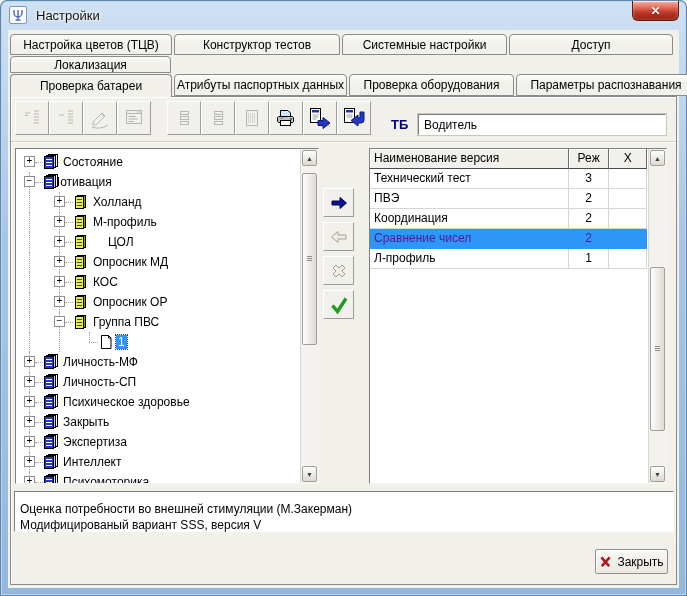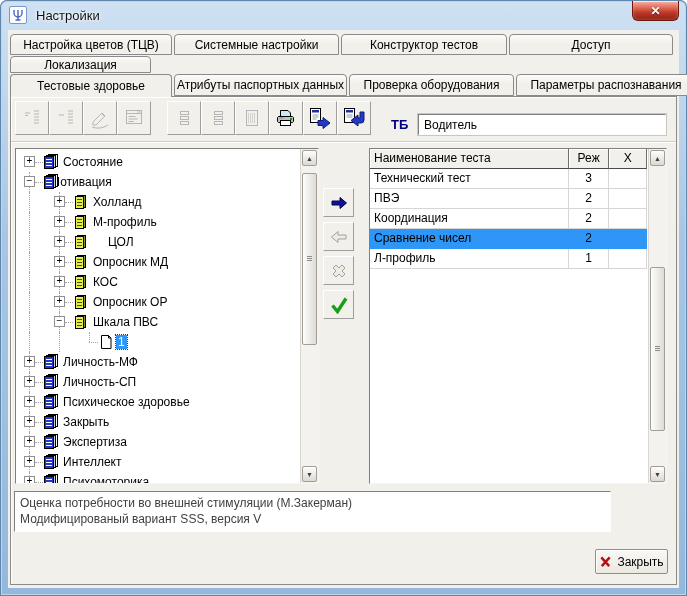--- a/index.html
+++ b/index.html
@@ -58,36 +58,36 @@
           display:flex; align-items:center; justify-content:center; }
 
   .grid-box { position:absolute; left:358px; top:51px; width:298px; height:336px; background:#fff;
               border:1px solid; border-color:#7f7f7f #f6f5f1 #f6f5f1 #7f7f7f; overflow:hidden; }
   .grid-area { position:absolute; left:0; top:0; right:19px; bottom:0; }
   .hrow, .drow { display:flex; height:20px; }
   .hcell { background:#F1F0EA; border-right:1px solid #6e6e6e; border-bottom:1px solid #4a4a4a;
            box-shadow: inset 1px 1px 0 #fff; font-size:12px; padding:2px 4px; color:#000; }
   .dcell { border-right:1px solid #d6d6d6; border-bottom:1px solid #d6d6d6; font-size:12px; padding:2px 4px;
            background:#fff; color:#000; overflow:hidden; white-space:nowrap; }
-  .drow.sel .dcell { background:#2E96F7; color:#000000; border-right-color:#2E96F7; border-bottom-color:#2E96F7; }
+  .drow.sel .dcell { background:#2E96F7; color:#4c1d95; border-right-color:#2E96F7; border-bottom-color:#2E96F7; }
   .c0 { width:208px; } .c1 { width:42px; text-align:center; } .c2 { width:39px; text-align:center; }
 
   .vscroll { position:absolute; top:0; bottom:0; right:0; width:18px; background:#F3F2EE; border-left:1px solid #d8d6ce; }
   .sbtn { position:absolute; left:1px; right:1px; height:16px; background:linear-gradient(#fefefe,#dbd9d1);
           border:1px solid #a09e96; border-radius:2px; display:flex; align-items:center; justify-content:center;
           font-size:7px; color:#3f3f3f; line-height:7px; }
   .sbtn.up { top:1px; } .sbtn.down { bottom:1px; }
   .sthumb { position:absolute; left:1px; right:1px; background:linear-gradient(90deg,#fdfdfd,#dedcd4);
             border:1px solid #a09e96; border-radius:2px; }
   .sthumb:after { content:""; position:absolute; left:4px; right:4px; top:50%; height:5px; margin-top:-3px;
                   background:repeating-linear-gradient(#8f8d85 0 1px, transparent 1px 2px); }
 
-  .desc { position:absolute; left:3px; top:394px; width:597px; height:41px; background:#fff;
+  .desc { position:absolute; left:3px; top:394px; width:660px; height:41px; background:#fff;
           border:1px solid; border-color:#7f7f7f #fdfdfd #fdfdfd #7f7f7f; font-size:12px; line-height:16px;
-          padding:3px 5px; color:#404040; }
+          padding:9px 5px; color:#000000; }
   .close2 { position:absolute; left:584px; top:452px; width:73px; height:25px;
             border:1px solid #8e8e8e; border-radius:2px; background:linear-gradient(#f9f8f5,#eae8e0);
             box-shadow: inset 1px 1px 0 #fff; display:flex; align-items:center; justify-content:center; gap:5px;
             font-size:12px; color:#000; cursor:default; }
 </style>
 </head>
 <body>
 
 <div class="win">
   <div class="titlebar">
@@ -102,29 +102,29 @@
     </span>
     <span class="wtitle">Настройки</span>
     <div class="close-btn">
       <span>✕</span>
     </div>
   </div>
 
   <div class="client">
     <div class="tabs-row r0">
         <div class="tab" style="width: 162px;">Настройка цветов (ТЦВ)</div>
+        <div class="tab" style="width: 166px;">Конструктор тестов</div>
         <div class="tab" style="width: 165px;">Системные настройки</div>
-        <div class="tab" style="width: 166px;">Конструктор тестов</div>
         <div class="tab" style="width: 164px;">Доступ</div>
       </div>
     <div class="tabs-row r1">
-        <div class="tab" style="width: 141px;">Локализация</div>
+        <div class="tab" style="width: 161px;">Локализация</div>
       </div>
     <div class="tabs-row r2">
-        <div class="tab active" style="width: 162px;">Тестовые здоровье</div>
+        <div class="tab active" style="width: 162px;">Проверка батареи</div>
         <div class="tab" style="width: 173px;">Атрибуты паспортных данных</div>
         <div class="tab" style="width: 165px;">Проверка оборудования</div>
         <div class="tab" style="width: 180px;">Параметры распознавания</div>
       </div>
 
     <div class="panel">
       <div id="toolbar">
           <div class="tbtn" style="left: 4px;">
             <svg width="22" height="22" viewBox="0 0 22 22">
               <g stroke="#b6b6b6" fill="none">
@@ -352,21 +352,21 @@
               <span class="hg" style="left: 49px; width: 8px;"></span>
               <span class="ticon" style="left: 57px;"><svg width="16" height="16" viewBox="0 0 16 16">
                   <rect x="4.5" y="1.5" width="8" height="12" fill="#8a9a2a" stroke="#000"></rect>
                   <rect x="2.5" y="2.5" width="8" height="12" fill="#e4ef4a" stroke="#000"></rect>
                   <g stroke="#4c4c00">
                     <line x1="4" y1="5.5" x2="9" y2="5.5"></line>
                     <line x1="4" y1="8.5" x2="9" y2="8.5"></line>
                     <line x1="4" y1="11.5" x2="9" y2="11.5"></line>
                   </g>
                 </svg></span>
-              <span class="tlabel" style="left: 75px;">Шкала ПВС</span>
+              <span class="tlabel" style="left: 75px;">Группа ПВС</span>
             </div>
             <div class="trow">
               <span class="vg" style="left: 13px;"></span>
               <span class="vg" style="left: 43px;"></span>
               <span class="vg half" style="left: 73px;"></span>
               <span class="hg" style="left: 73px; width: 9px;"></span>
               <span class="ticon" style="left: 82px;"><svg width="16" height="16" viewBox="0 0 16 16">
                   <path d="M3.5 1.5 h7 l2.5 2.5 v10.5 h-9.5 z" fill="#fff" stroke="#000"></path>
                   <path d="M10.5 1.5 v2.5 h2.5" fill="none" stroke="#000"></path>
                 </svg></span>
@@ -488,21 +488,21 @@
         <div class="vscroll" id="treeScroll">
             <div class="sbtn up">▲</div>
             <div class="sthumb" style="top: 24px; height: 172px;"></div>
             <div class="sbtn down">▼</div>
           </div>
       </div>
 
       <div class="grid-box">
         <div class="grid-area" id="gridArea">
             <div class="hrow">
-              <div class="hcell c0">Наименование теста</div>
+              <div class="hcell c0">Наименование версия</div>
               <div class="hcell c1">Реж</div>
               <div class="hcell c2">X</div>
             </div>
             <div class="drow">
               <div class="dcell c0">Технический тест</div>
               <div class="dcell c1">3</div>
               <div class="dcell c2"></div>
             </div>
             <div class="drow">
               <div class="dcell c0">ПВЭ</div>

